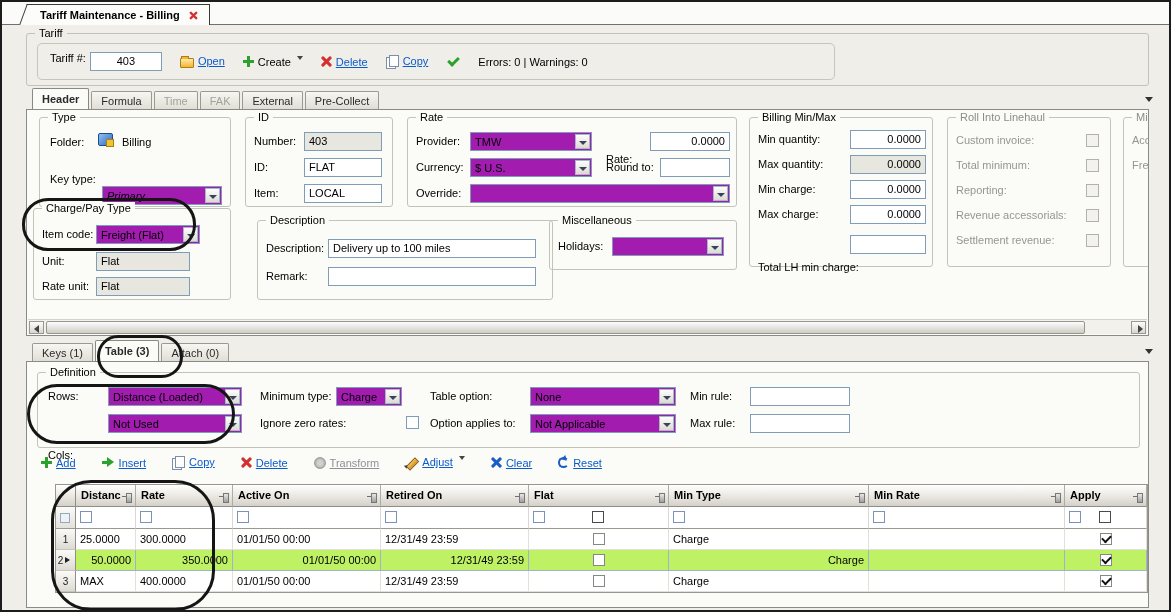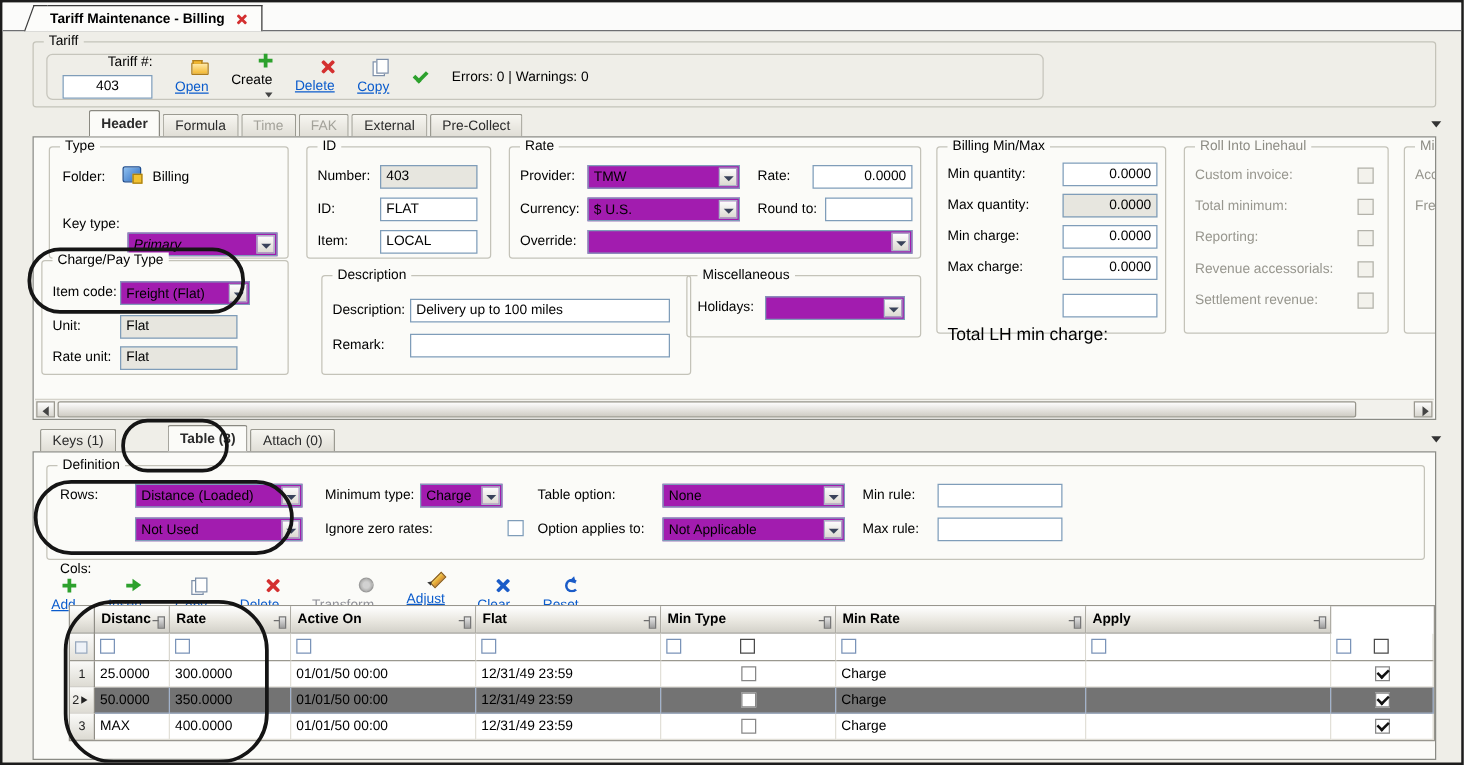--- a/index.html
+++ b/index.html
@@ -17,25 +17,25 @@
   .cb .b{position:absolute;top:1px;right:1px;bottom:1px;width:15px;background:linear-gradient(#fdfdfd,#dcdad2);border:1px solid #aab6c6;}
   .cb .b::after{content:"";position:absolute;left:3px;top:6px;width:0;height:0;border:4px solid transparent;border-top:4px solid #39425a;border-bottom:none;}
   .g{position:absolute;border:1px solid #c4c3b9;border-radius:3px;}
   .g>.lg{position:absolute;top:-7px;left:8px;background:#fbfbf8;padding:0 4px;line-height:13px;white-space:nowrap;}
   .g.dis{color:#97968e;text-align:center;}
   .g.dis>.lg{color:#8d8c84;}
   .ckb{position:absolute;width:13px;height:13px;border:1px solid #7f9db9;background:#fff;}
   .ckb.dis{border-color:#b3b2aa;background:#f3f2ec;}
   .link{color:#0a5bcc;text-decoration:underline;cursor:pointer;white-space:nowrap;}
   .link.dis{color:#8f9097;}
-  .tb-item{display:flex;align-items:flex-end;gap:4px;white-space:nowrap;flex-direction:column;}
+  .tb-item{display:flex;align-items:flex-start;gap:4px;white-space:nowrap;}
   
   .tabs{position:absolute;display:flex;align-items:flex-end;height:21px;z-index:2;}
   .tab{height:18px;line-height:16px;padding:1px 9px 0;margin-right:2px;background:linear-gradient(#f7f6f1,#e0ded6);border:1px solid #9b9a91;border-bottom:none;border-radius:2px 2px 0 0;color:#2b2b2b;white-space:nowrap;}
-  .tab.active{height:21px;background:#fbfbf8;font-weight:bold;line-height:19px;border-color:#8a8981;margin-left:39px;}
+  .tab.active{height:21px;background:#fbfbf8;font-weight:bold;line-height:19px;border-color:#8a8981;}
   .tab.dis{color:#a3a29a;}
   .ovf{position:absolute;width:14px;height:12px;}
   .ovf::after{content:"";position:absolute;left:3px;top:4px;border:4px solid transparent;border-top:5px solid #333;}
   .panel{position:absolute;background:#fbfbf8;border:1px solid #8a8b85;overflow:hidden;}
   
   .doc-tabbar{position:absolute;left:0;top:0;width:100%;height:23px;background:#fbfbfa;border-bottom:1px solid #6e6f72;}
   .doc-tab{position:absolute;left:26px;top:2px;width:182px;height:21px;z-index:2;}
   .doc-tab::before{content:"";position:absolute;left:-5px;top:0;bottom:0;width:18px;background:#fcfcfa;border-left:1px solid #3a3a3a;border-top:1px solid #3a3a3a;transform:skewX(-20deg);}
   .doc-tab .body{position:absolute;left:10px;right:0;top:0;bottom:0;background:#fcfcfa;border-top:1px solid #3a3a3a;border-right:1px solid #3a3a3a;display:flex;align-items:center;gap:8px;padding:0 4px 0 2px;font-weight:bold;}
   
@@ -55,21 +55,21 @@
   .gfc{position:relative;height:22px;background:#fff;border-right:1px solid #d9d7cf;border-bottom:1px solid #9a988f;}
   .gfc.hdr{background:linear-gradient(#fbfbfa,#e3e1da);border-right:1px solid #8f8d85;}
   .fbox{position:absolute;left:4px;top:4px;width:12px;height:12px;border:1px solid #7a93b8;background:#fff;}
   .fbox.center{left:50%;margin-left:-7px;border-color:#4a4a4a;}
   .fhbox{position:absolute;left:4px;top:6px;width:10px;height:10px;border:1px solid #98a8bc;background:#eef2f8;}
   .grh{height:21px;background:linear-gradient(#fafaf8,#dddbd3);border-right:1px solid #8f8d85;border-bottom:1px solid #c6c4bc;font-size:10px;color:#222;display:flex;align-items:center;justify-content:center;}
   .gdc{height:21px;padding:4px 4px 0;border-right:1px solid #e2e0d8;border-bottom:1px solid #e2e0d8;white-space:nowrap;overflow:hidden;}
   .gdc.center{display:flex;align-items:center;justify-content:center;padding-top:0;}
   .gcb{width:12px;height:12px;border:1px solid #878787;background:#fff;position:relative;flex:none;}
   .gcb[data-checked="true"]::after{content:"";position:absolute;left:1px;top:1px;width:7px;height:4px;border-left:2px solid #111;border-bottom:2px solid #111;transform:rotate(-45deg);}
-  .drow[data-selected="true"] .gdc{background:#737373;border-right-color:#a2b2ca;border-bottom-color:#a2b2ca;}
+  .drow[data-selected="true"] .gdc{background:#bef264;border-right-color:#a2b2ca;border-bottom-color:#a2b2ca;text-align:right;}
   .drow[data-selected="true"] .grh::after{content:"";margin-left:2px;width:0;height:0;border:3px solid transparent;border-left:5px solid #222;display:inline-block;}
   
   .icon{display:inline-block;position:relative;flex:none;}
   .icon-plus{width:11px;height:11px;}
   .icon-plus::before{content:"";position:absolute;left:4px;top:0;width:3px;height:11px;background:#2da12d;}
   .icon-plus::after{content:"";position:absolute;left:0;top:4px;width:11px;height:3px;background:#2da12d;}
   .icon-x{width:11px;height:11px;}
   .icon-x::before,.icon-x::after{content:"";position:absolute;left:-1px;top:4px;width:13px;height:3px;background:#d43030;border-radius:1px;}
   .icon-x::before{transform:rotate(45deg);}
   .icon-x::after{transform:rotate(-45deg);}
@@ -195,21 +195,21 @@
       <div class="fd" style="left:70px;top:46px;width:208px;"></div>
     </div>
 
     <div class="g" style="left:380px;top:7px;width:330px;height:90px;">
       <span class="lg">Rate</span>
       <span class="lb" style="left:8px;top:17px;">Provider:</span>
       <div class="cb" style="left:62px;top:14px;width:122px;">
         <span class="v">TMW</span>
         <span class="b"></span>
       </div>
-      <span class="lb" style="left:198px;top:17px;">Rate:</span>
+      <span class="lb" style="left:198px;top:35px;">Rate:</span>
       <div class="fd num" style="left:242px;top:14px;width:80px;">0.0000</div>
       <span class="lb" style="left:8px;top:43px;">Currency:</span>
       <div class="cb" style="left:62px;top:40px;width:122px;">
         <span class="v">$ U.S.</span>
         <span class="b"></span>
       </div>
       <span class="lb" style="left:198px;top:43px;">Round to:</span>
       <div class="fd" style="left:252px;top:40px;width:70px;"></div>
       <span class="lb" style="left:8px;top:69px;">Override:</span>
       <div class="cb" style="left:62px;top:66px;width:260px;">
@@ -230,21 +230,21 @@
     <div class="g" style="left:722px;top:7px;width:184px;height:150px;">
       <span class="lg">Billing Min/Max</span>
       <span class="lb" style="left:8px;top:15px;">Min quantity:</span>
       <div class="fd num" style="left:100px;top:12px;width:76px;">0.0000</div>
       <span class="lb" style="left:8px;top:40px;">Max quantity:</span>
       <div class="fd num ro" style="left:100px;top:37px;width:76px;">0.0000</div>
       <span class="lb" style="left:8px;top:65px;">Min charge:</span>
       <div class="fd num" style="left:100px;top:62px;width:76px;">0.0000</div>
       <span class="lb" style="left:8px;top:90px;">Max charge:</span>
       <div class="fd num" style="left:100px;top:87px;width:76px;">0.0000</div>
-      <span class="lb" style="left:8px;top:120px;font-size:14px;margin-top:23px;">Total LH min charge:</span>
+      <span class="lb" style="left:8px;top:120px;font-size:11px;margin-top:23px;">Total LH min charge:</span>
       <div class="fd num" style="left:100px;top:117px;width:76px;"></div>
     </div>
 
     <div class="g dis" style="left:920px;top:7px;width:164px;height:150px;">
       <span class="lg">Roll Into Linehaul</span>
       <span class="lb" style="left:8px;top:16px;">Custom invoice:</span>
       <span class="ckb dis" style="left:138px;top:16px;"></span>
       <span class="lb" style="left:8px;top:41px;">Total minimum:</span>
       <span class="ckb dis" style="left:138px;top:41px;"></span>
       <span class="lb" style="left:8px;top:66px;">Reporting:</span>
@@ -352,20 +352,21 @@
       </span>
     </div>
 
     <div class="grid" style="left:28px;top:122px;width:1093px;">
 
       <div class="grow">
         <div class="ghc corner"></div>
         <div class="ghc"><span>Distanc</span><span class="pin"></span></div>
         <div class="ghc"><span>Rate</span><span class="pin"></span></div>
         <div class="ghc"><span>Active On</span><span class="pin"></span></div>
+        <div class="ghc"><span>Retired On</span><span class="pin"></span></div>
         <div class="ghc"><span>Flat</span><span class="pin"></span></div>
         <div class="ghc"><span>Min Type</span><span class="pin"></span></div>
         <div class="ghc"><span>Min Rate</span><span class="pin"></span></div>
         <div class="ghc"><span>Apply</span><span class="pin"></span></div>
       </div>
 
       <div class="grow">
         <div class="gfc hdr">
             <span class="fhbox"></span>
           </div>

